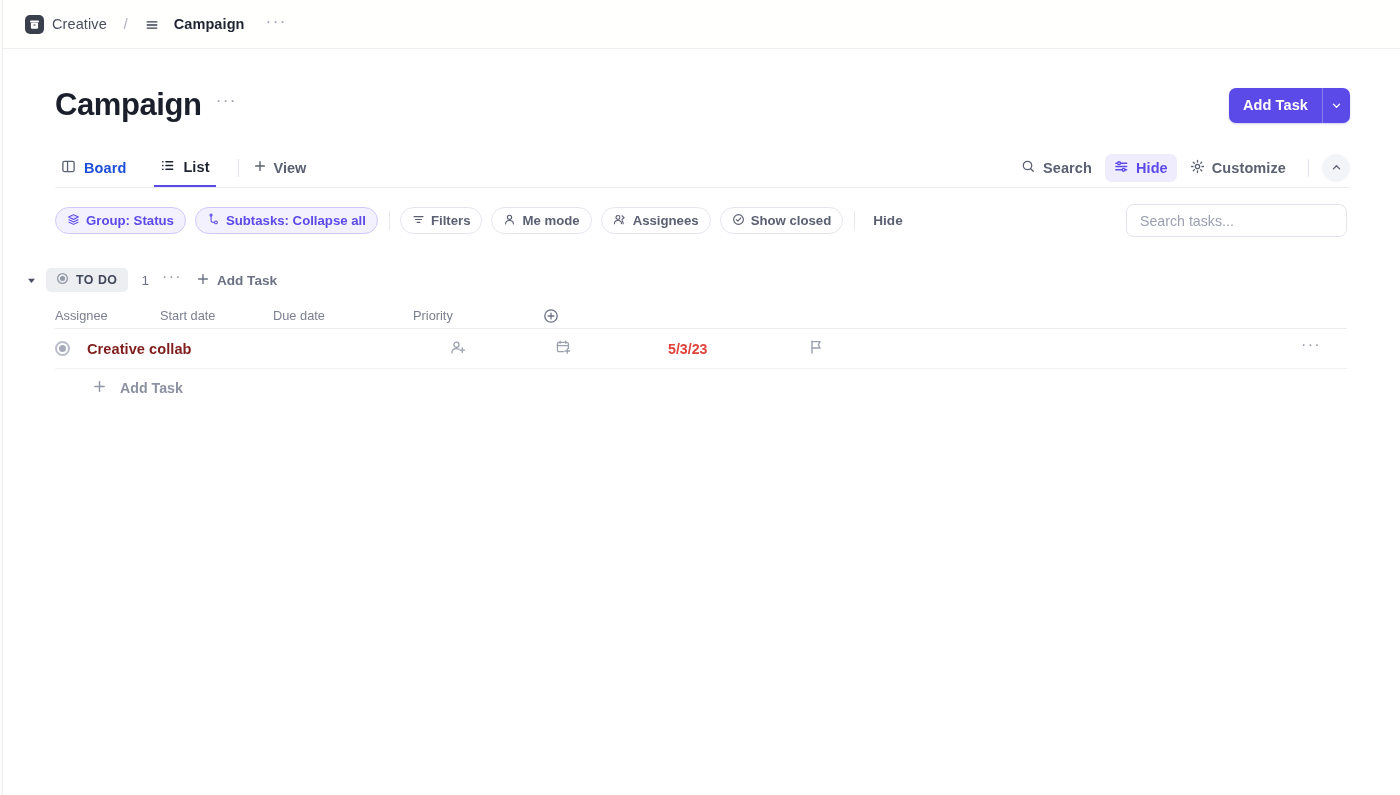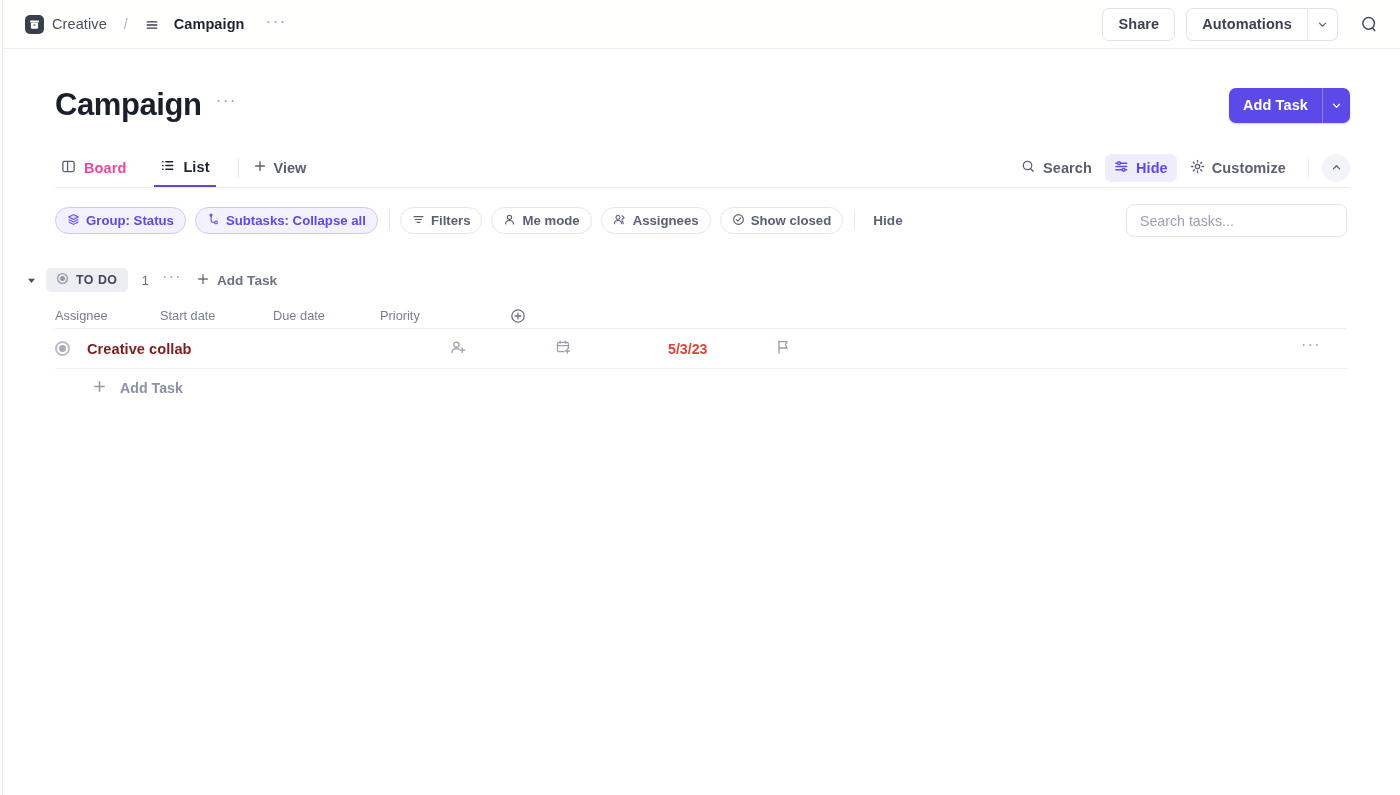--- a/index.html
+++ b/index.html
@@ -81,21 +81,21 @@
     border-left: 1px solid rgba(255,255,255,.28);
   }
 
   
   .tabsrow {
     position: absolute; left: 55px; top: 148px; right: 50px; height: 40px;
     display: flex; align-items: center; border-bottom: 1px solid #ebecf1;
   }
   .tab {
     display: flex; align-items: center; gap: 8px; height: 39px;
-    padding: 0 6px; margin-right: 22px; font-size: 14.5px; color: #ec4899;
+    padding: 0 6px; margin-right: 22px; font-size: 14.5px; color: #1d4ed8;
     font-weight: 600; letter-spacing: .1px;
   }
   .tab.active { color: #1e2330; border-bottom: 2.5px solid #5b4ae8; }
   .tab-divider { width: 1px; height: 18px; background: #e6e7ee; margin: 0 14px 0 0; }
   .tab-add { display: flex; align-items: center; gap: 7px; font-size: 14.5px; color: #5b6072; font-weight: 600; }
   .tabs-right { margin-left: auto; display: flex; align-items: center; gap: 4px; }
   .trbtn {
     display: flex; align-items: center; gap: 7px; height: 28px; padding: 0 9px;
     border-radius: 7px; font-size: 14.5px; color: #5b6072; font-weight: 600; letter-spacing: .1px;
   }
@@ -151,21 +151,21 @@
     border-bottom: 1px solid #ebecf1; font-size: 12.8px; color: #7b8091;
   }
   .trow {
     display: flex; align-items: center; height: 40px;
     border-bottom: 1px solid #f0f1f5; font-size: 14.5px; color: #2b2f3a;
   }
   .c-name { width: 395px; display: flex; align-items: center; }
   .c-assignee { width: 105px; }
   .c-start { width: 113px; }
   .c-due { width: 107px; }
-  .c-priority { width: 130px; }
+  .c-priority { width: 130px; margin-left: 33px; }
   .c-plus { width: 40px; display: flex; align-items: center; }
   .task-dot {
     width: 15px; height: 15px; border-radius: 50%; border: 2px solid #b9bdc9;
     display: flex; align-items: center; justify-content: center; margin-right: 17px;
   }
   .task-dot i { width: 7px; height: 7px; border-radius: 50%; background: #a7abb9; display: block; }
   .task-name { font-size: 14.6px; color: #7f1d1d; font-weight: 600; letter-spacing: .05px; }
   .due-red { color: #e0423c; font-size: 14.2px; font-weight: 600; }
   .row-dots { margin-left: auto; color: #9aa0b0; font-size: 16px; letter-spacing: 1.3px; line-height: 8px; padding-bottom: 7px; padding-right: 26px; }
   .addrow {
@@ -196,37 +196,20 @@
         <svg width="14" height="14" viewBox="0 0 16 16" stroke="#3a3f4c" stroke-width="1.5" stroke-linecap="round">
           <line x1="2.5" y1="4.5" x2="13.5" y2="4.5"></line>
           <line x1="2.5" y1="8" x2="13.5" y2="8"></line>
           <line x1="2.5" y1="11.5" x2="13.5" y2="11.5"></line>
         </svg>
       </span>
       <span class="crumb-strong">Campaign</span>
       <span class="dots-btn">···</span>
     </div>
 
-    <div class="topbar-right">
-      <div class="btn-outline">Share</div>
-      <div class="split">
-        <div class="btn-outline">Automations</div>
-        <div class="split-caret">
-          <svg width="11" height="11" viewBox="0 0 16 16" fill="none" stroke="#5b6072" stroke-width="1.7" stroke-linecap="round" stroke-linejoin="round">
-            <polyline points="3.5,6 8,10.5 12.5,6"></polyline>
-          </svg>
-        </div>
-      </div>
-      <div class="icon-btn-plain">
-        <svg width="19" height="19" viewBox="0 0 20 20" fill="none" stroke="#474c5c" stroke-width="1.6" stroke-linecap="round">
-          <circle cx="9.1" cy="8.8" r="6.1"></circle>
-          <line x1="13.3" y1="13.6" x2="15.4" y2="16.4"></line>
-        </svg>
-      </div>
-    </div>
   </div>
 
   <div class="title-row">
     <span class="page-title">Campaign</span>
     <span class="title-dots">···</span>
     <div class="addtask">
       <div class="addtask-main">Add Task</div>
       <div class="addtask-caret">
         <svg width="11" height="11" viewBox="0 0 16 16" fill="none" stroke="#ffffff" stroke-width="1.9" stroke-linecap="round" stroke-linejoin="round">
           <polyline points="3.5,6 8,10.5 12.5,6"></polyline>

